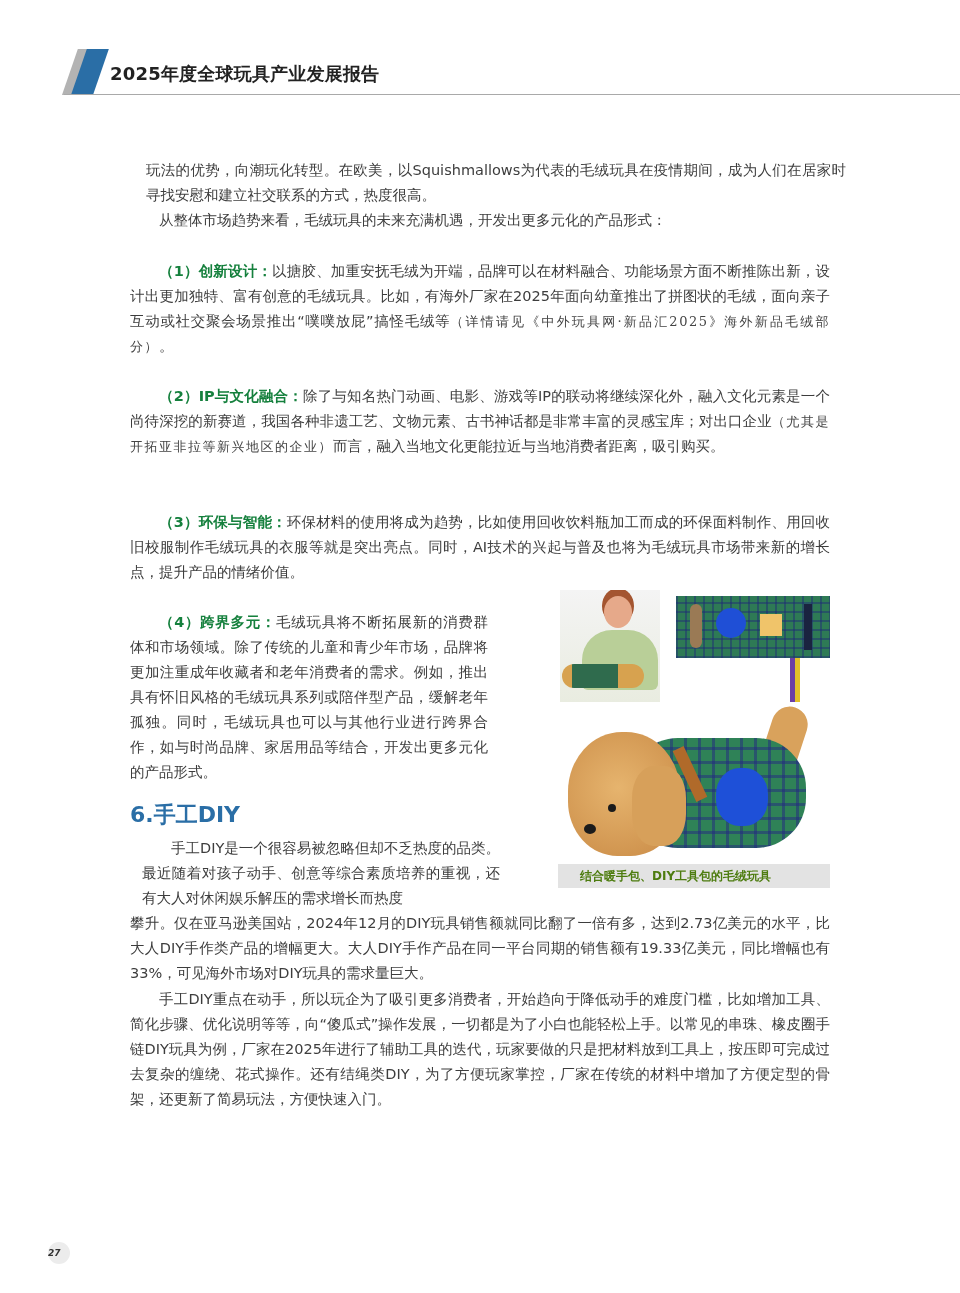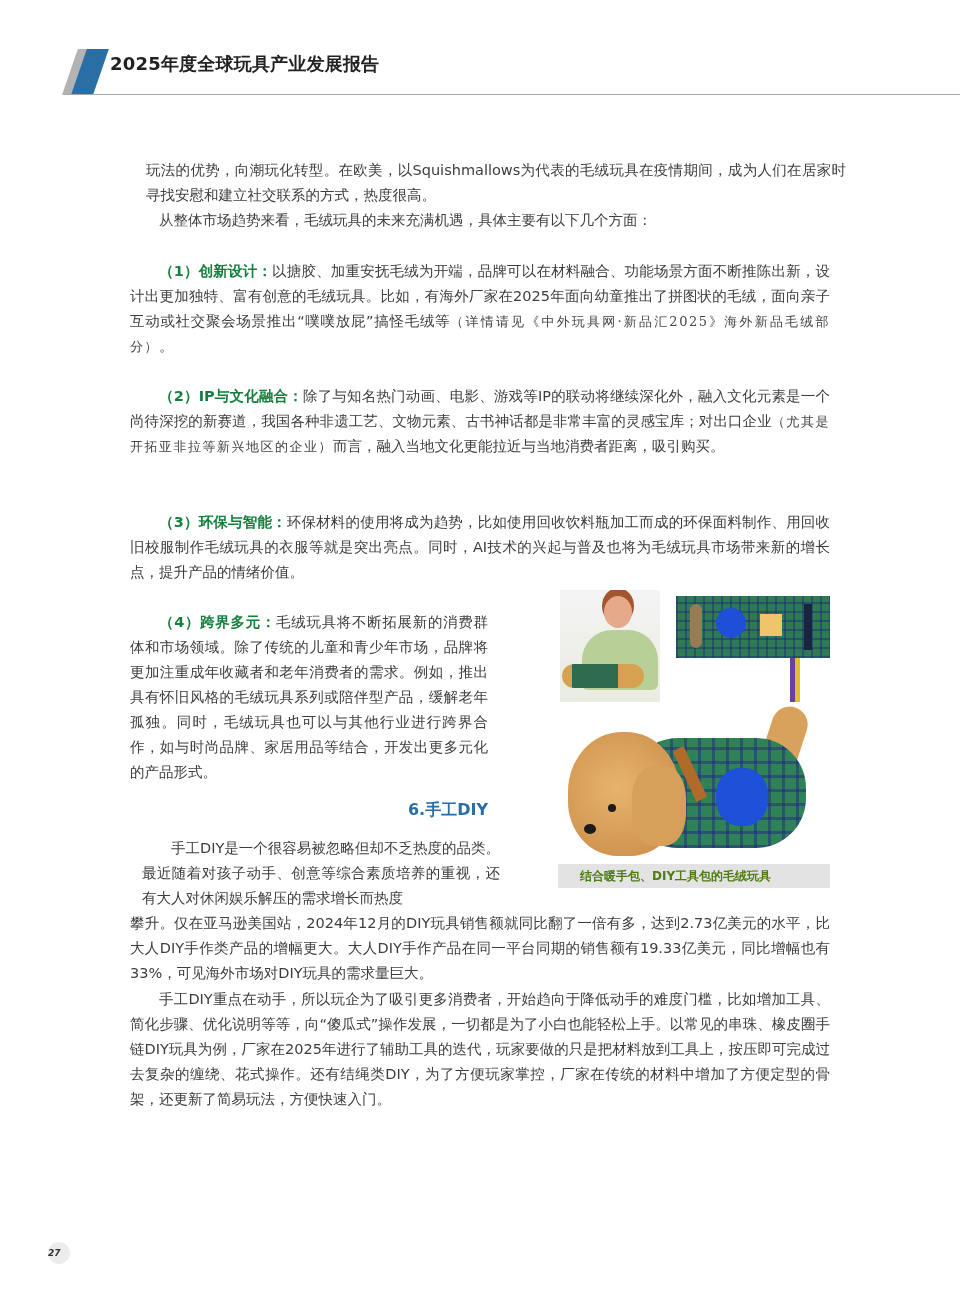--- a/index.html
+++ b/index.html
@@ -5,34 +5,34 @@
     html, body { margin: 0; padding: 0; background: #ffffff; }
     body { width: 960px; height: 1293px; position: relative; overflow: hidden;
            font-family: "DejaVu Sans", "Liberation Sans", sans-serif; color: #3a3a3a; }
 
     
     .header { position: absolute; left: 0; top: 0; width: 960px; height: 100px; }
     .hdr-stripe-gray { position: absolute; left: 62px; top: 49px; width: 22px; height: 46px;
                        background: #b3b3b3; transform: skewX(-19deg); transform-origin: bottom left; }
     .hdr-stripe-blue { position: absolute; left: 71px; top: 49px; width: 22px; height: 46px;
                        background: #2a6ea6; transform: skewX(-19deg); transform-origin: bottom left; }
-    .hdr-title { position: absolute; left: 110px; top: 52px; font-size: 18px; font-weight: bold;
+    .hdr-title { position: absolute; left: 110px; top: 62px; font-size: 18px; font-weight: bold;
                  color: #222; letter-spacing: 0.2px; }
     .hdr-rule { position: absolute; left: 64px; right: 0; top: 94px; height: 1px; background: #a9a9a9; }
 
     
     .p { position: absolute; left: 130px; width: 700px; font-size: 14.5px; line-height: 25px;
          text-align: justify; color: #3d3d3d; }
     .p.indent { text-indent: 2em; }
     .p.narrow { width: 358px; }
     .lead { color: #15803d; font-weight: bold; }
     .note { font-family: "DejaVu Serif", "Liberation Serif", serif; font-size: 13px; letter-spacing: 1.5px; color: #444; }
 
-    .section-title { position: absolute; left: 130px; width: 358px; top: 800px; text-align: right;
-                     font-size: 16px; font-weight: bold; color: #2a6ea6; }
+    .section-title { position: absolute; left: 130px; width: 358px; top: 800px; text-align: left;
+                     font-size: 22px; font-weight: bold; color: #2a6ea6; }
 
     
     .figure { position: absolute; left: 558px; top: 588px; width: 274px; height: 302px; }
     .photo-woman { position: absolute; left: 2px; top: 2px; width: 100px; height: 112px;
                    background: linear-gradient(180deg, #f4f4f4 0%, #e9ece0 100%); overflow: hidden; }
     .woman-head { position: absolute; left: 44px; top: 6px; width: 28px; height: 32px; border-radius: 50%;
                   background: #e6a98a; box-shadow: 0 -6px 0 2px #a45530; }
     .woman-body { position: absolute; left: 22px; top: 40px; width: 76px; height: 60px;
                   border-radius: 30px 30px 6px 6px; background: #b9cf98; }
     .woman-toy { position: absolute; left: 2px; top: 74px; width: 82px; height: 24px; border-radius: 12px;
@@ -74,21 +74,21 @@
 <body>
 
 <div class="header">
   <div class="hdr-stripe-gray"></div>
   <div class="hdr-stripe-blue"></div>
   <div class="hdr-title">2025年度全球玩具产业发展报告</div>
   <div class="hdr-rule"></div>
 </div>
 
 <div class="p" style="top:158px;margin-left:16px;">玩法的优势，向潮玩化转型。在欧美，以Squishmallows为代表的毛绒玩具在疫情期间，成为人们在居家时寻找安慰和建立社交联系的方式，热度很高。</div>
-<div class="p indent" style="top:208px;">从整体市场趋势来看，毛绒玩具的未来充满机遇，具体主要有以下几个方面：</div>
+<div class="p indent" style="top:208px;">从整体市场趋势来看，毛绒玩具的未来充满机遇，开发出更多元化的产品形式：</div>
 
 <div class="p indent" style="top:259px;">
   <span class="lead">（1）创新设计：</span><span>以搪胶、加重安抚毛绒为开端，品牌可以在材料融合、功能场景方面不断推陈出新，设计出更加独特、富有创意的毛绒玩具。比如，有海外厂家在2025年面向幼童推出了拼图状的毛绒，面向亲子互动或社交聚会场景推出“噗噗放屁”搞怪毛绒等</span><span class="note">（详情请见《中外玩具网·新品汇2025》海外新品毛绒部分）</span><span>。</span>
 </div>
 
 <div class="p indent" style="top:384px;">
   <span class="lead">（2）IP与文化融合：</span><span>除了与知名热门动画、电影、游戏等IP的联动将继续深化外，融入文化元素是一个尚待深挖的新赛道，我国各种非遗工艺、文物元素、古书神话都是非常丰富的灵感宝库；对出口企业</span><span class="note">（尤其是开拓亚非拉等新兴地区的企业）</span><span>而言，融入当地文化更能拉近与当地消费者距离，吸引购买。</span>
 </div>
 
 <div class="p indent" style="top:510px;">

